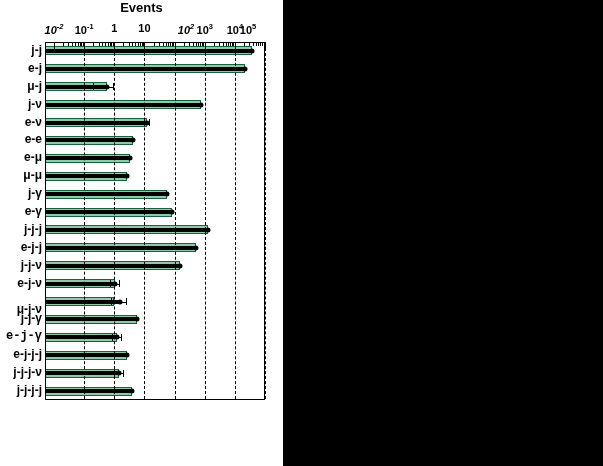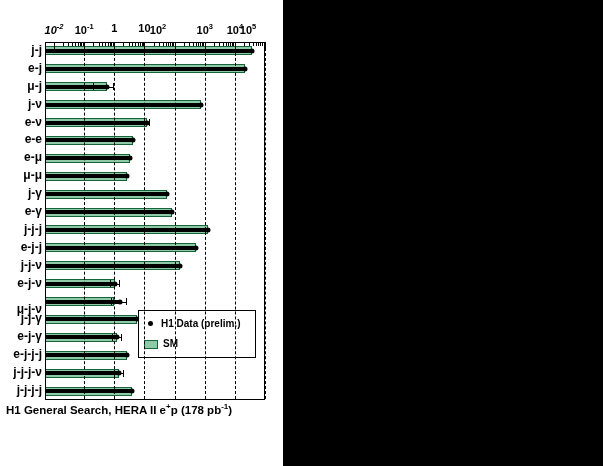--- a/index.html
+++ b/index.html
@@ -207,39 +207,40 @@
   #caption sup { font-size: 8px; vertical-align: super; }
 </style>
 </head>
 <body>
 
 <div id="black-panel"></div>
 <div id="black-strip-top"></div>
 
 <div id="chart-root">
 
+  <div id="chart-title">Events</div>
 
   <div id="ylabels">
       <div class="ylabel" style="top: 44.95px;">j-j</div>
       <div class="ylabel" style="top: 62.85px;">e-j</div>
       <div class="ylabel" style="top: 80.75px;">μ-j</div>
       <div class="ylabel" style="top: 98.65px;">j-ν</div>
       <div class="ylabel" style="top: 116.55px;">e-ν</div>
       <div class="ylabel" style="top: 134.45px;">e-e</div>
       <div class="ylabel" style="top: 152.35px;">e-μ</div>
       <div class="ylabel" style="top: 170.25px;">μ-μ</div>
       <div class="ylabel" style="top: 188.15px;">j-γ</div>
       <div class="ylabel" style="top: 206.05px; padding-left: 40px;">e-γ</div>
       <div class="ylabel" style="top: 223.95px;">j-j-j</div>
       <div class="ylabel" style="top: 241.85px;">e-j-j</div>
       <div class="ylabel" style="top: 259.75px;">j-j-ν</div>
       <div class="ylabel" style="top: 277.65px;">e-j-ν</div>
       <div class="ylabel" style="top: 304px;">μ-j-ν</div>
       <div class="ylabel" style="top: 313.45px; margin-left: 7px;">j-j-γ</div>
-      <div class="ylabel" style="top: 331.35px;">e-j-γ</div>
+      <div class="ylabel" style="top: 331.35px; font-family: Liberation Mono, monospace;">e-j-γ</div>
       <div class="ylabel" style="top: 349.25px;">e-j-j-j</div>
       <div class="ylabel" style="top: 367.15px;">j-j-j-ν</div>
       <div class="ylabel" style="top: 385.05px;">j-j-j-j</div>
     </div>
 
   <div id="plot-frame"></div>
 
   <div id="overlay">
       <div class="bar-sm" style="left: 46px; top: 46.45px; width: 206.338px; height: 9px;"></div>
       <div class="bar-data" style="left: 46px; top: 48.95px; width: 206.338px; height: 4px;"></div>
@@ -314,28 +315,21 @@
       <div class="bar-data" style="left: 46px; top: 371.15px; width: 73.1988px; height: 4px;"></div>
       <div class="marker" style="left: 119.199px; top: 373.15px;"></div>
       <div class="errbar" style="left: 113.665px; top: 373.15px; width: 9.41078px;"></div>
       <div class="errcap" style="left: 113.665px; top: 369.65px;"></div>
       <div class="errcap" style="left: 123.076px; top: 369.65px;"></div>
       <div class="bar-sm" style="left: 46px; top: 386.55px; width: 86.478px; height: 9px;"></div>
       <div class="bar-data" style="left: 46px; top: 389.05px; width: 86.478px; height: 4px;"></div>
       <div class="marker" style="left: 132.478px; top: 391.05px;"></div>
     </div>
 
-  <div id="legend">
-    <div id="legend-marker"></div>
-    <div class="legend-row" id="legend-label-data">H1 Data (prelim.)</div>
-    <div id="legend-swatch"></div>
-    <div class="legend-row" id="legend-label-sm">SM</div>
-  </div>
-
-  <div id="caption">H1 General Search, HERA II e<sup>+</sup>p (178 pb<sup>-1</sup>)</div>
+
 
 <div class="xtick-label" style="left: 54.0709px; font-style: italic;">10<sup>-2</sup></div>
     <div class="xtick-major" style="left: 54.0709px;"></div>
     <div class="xtick-minor" style="left: 63.1417px;"></div>
     <div class="xtick-minor" style="left: 68.4478px;"></div>
     <div class="xtick-minor" style="left: 72.2126px;"></div>
     <div class="xtick-minor" style="left: 75.1327px;"></div>
     <div class="xtick-minor" style="left: 77.5187px;"></div>
     <div class="xtick-minor" style="left: 79.536px;"></div>
     <div class="xtick-minor" style="left: 81.2834px;"></div>
@@ -366,21 +360,21 @@
     <div class="xtick-major" style="left: 144.469px;"></div>
     <div class="gridline" style="left: 144.469px;"></div>
     <div class="xtick-minor" style="left: 153.54px;"></div>
     <div class="xtick-minor" style="left: 158.846px;"></div>
     <div class="xtick-minor" style="left: 162.611px;"></div>
     <div class="xtick-minor" style="left: 165.531px;"></div>
     <div class="xtick-minor" style="left: 167.917px;"></div>
     <div class="xtick-minor" style="left: 169.934px;"></div>
     <div class="xtick-minor" style="left: 171.682px;"></div>
     <div class="xtick-minor" style="left: 173.223px;"></div>
-    <div class="xtick-label" style="left: 158px;">10<sup>2</sup></div>
+    <div class="xtick-label" style="left: 186px; font-style: italic;">10<sup>2</sup></div>
     <div class="xtick-major" style="left: 174.602px;"></div>
     <div class="gridline" style="left: 174.602px;"></div>
     <div class="xtick-minor" style="left: 183.673px;"></div>
     <div class="xtick-minor" style="left: 188.979px;"></div>
     <div class="xtick-minor" style="left: 192.744px;"></div>
     <div class="xtick-minor" style="left: 195.664px;"></div>
     <div class="xtick-minor" style="left: 198.05px;"></div>
     <div class="xtick-minor" style="left: 200.067px;"></div>
     <div class="xtick-minor" style="left: 201.814px;"></div>
     <div class="xtick-minor" style="left: 203.356px;"></div>

